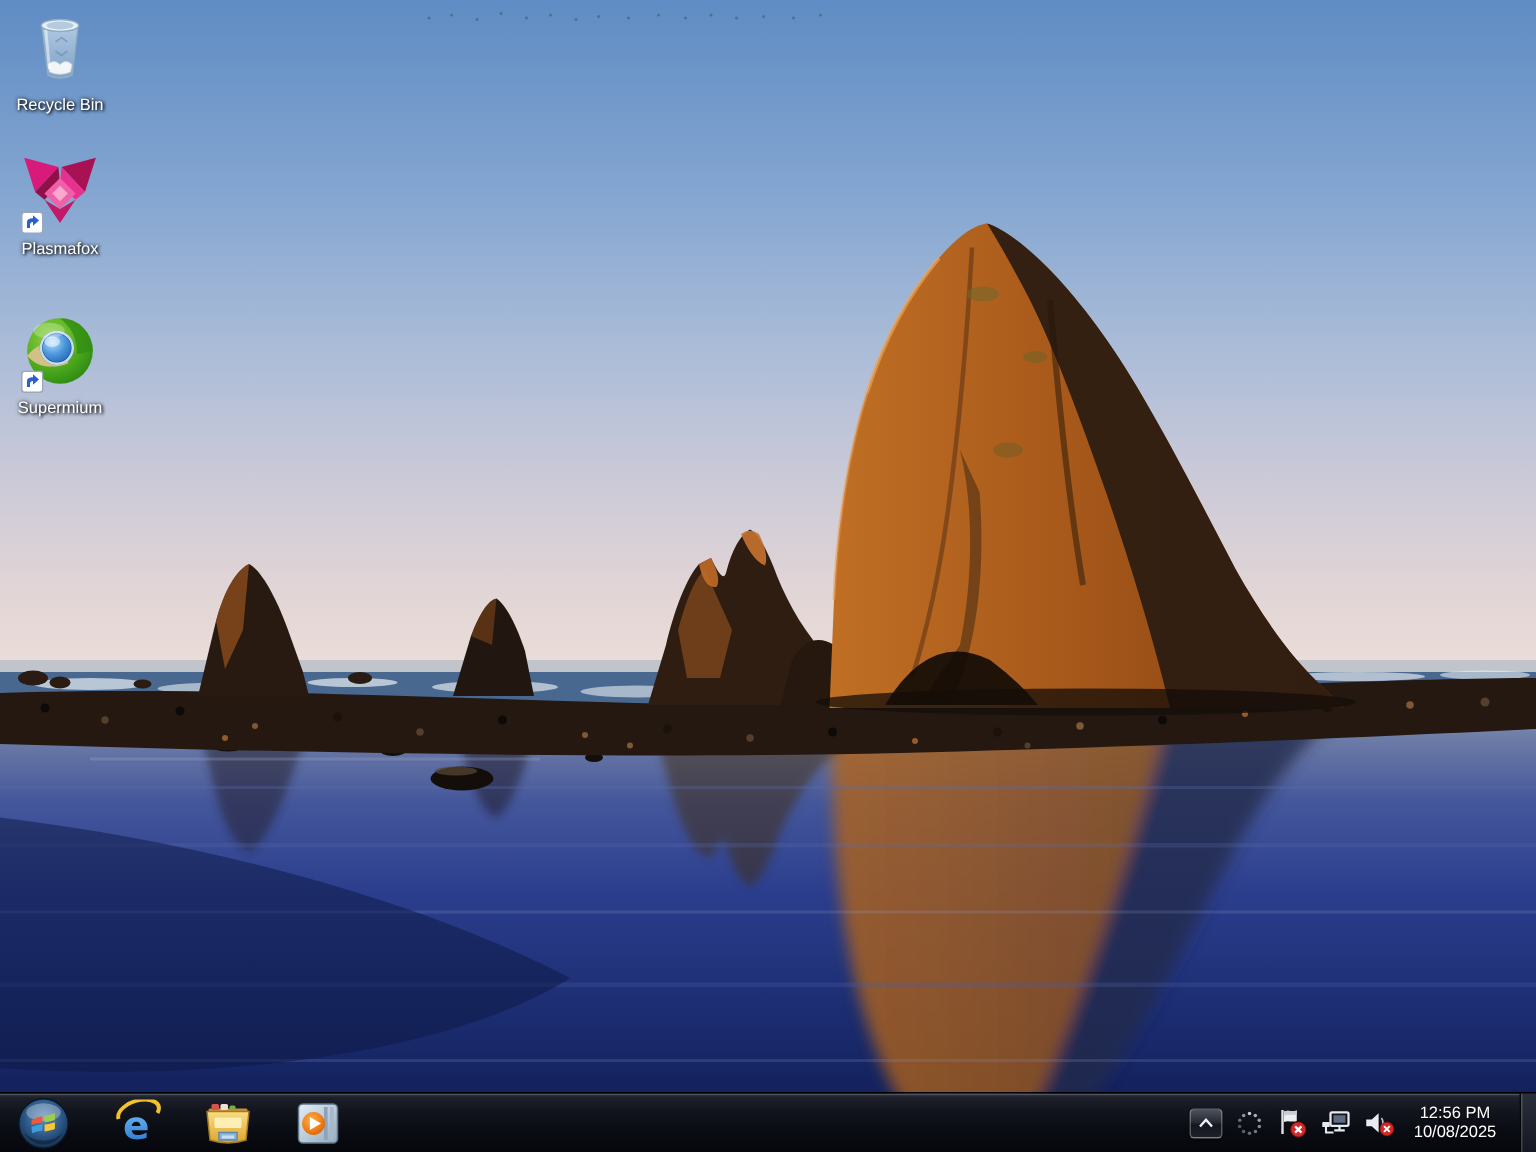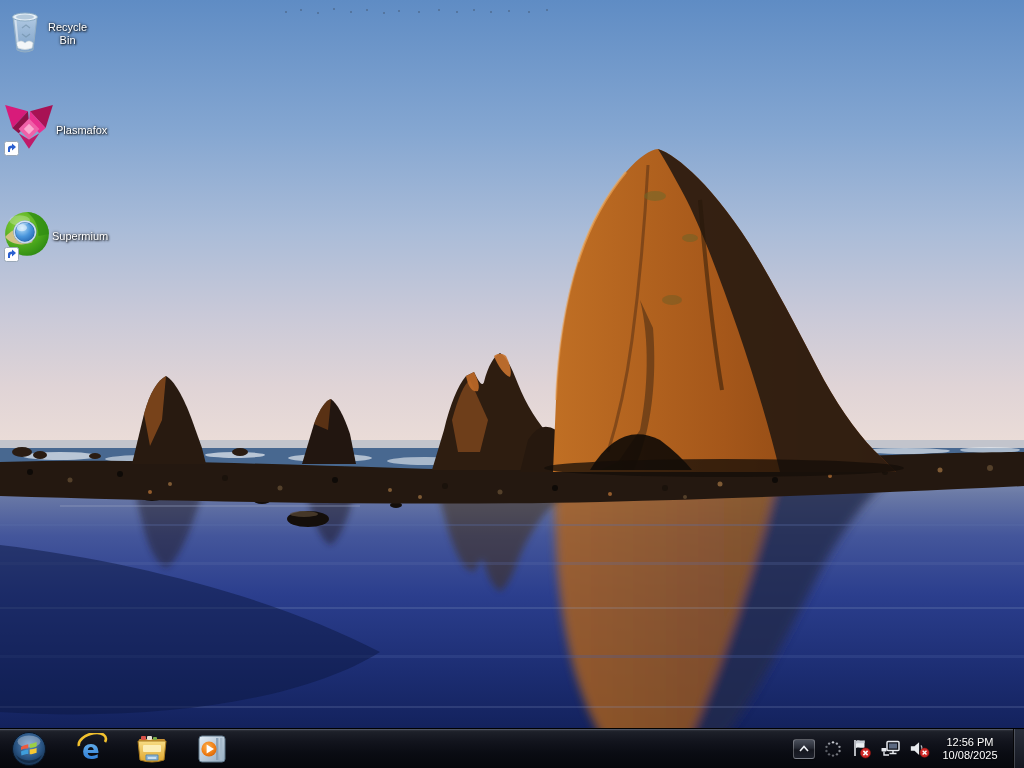--- a/index.html
+++ b/index.html
@@ -6,21 +6,21 @@
   *{box-sizing:border-box;}
   .screen{
     position:relative;width:1024px;height:768px;overflow:hidden;
     font-family:"Liberation Sans","DejaVu Sans",sans-serif;
     -webkit-font-smoothing:antialiased;
   }
   .wallpaper{position:absolute;inset:0;z-index:0;}
 
   
   .desktop-icon{
-    position:absolute;width:76px;display:flex;flex-direction:row;
+    position:absolute;width:76px;display:flex;flex-direction:column;
     align-items:center;z-index:2;cursor:default;
   }
   .di-img{width:56px;height:58px;display:flex;align-items:center;justify-content:center;position:relative;}
   .di-label{
     margin-top:2px;font-size:11px;line-height:13px;color:#fff;text-align:center;
     text-shadow:1px 1px 2px rgba(0,0,0,.95),0 0 3px rgba(0,0,0,.8);
   }
   .shortcut-badge{position:absolute;left:2px;bottom:2px;}
 
   

